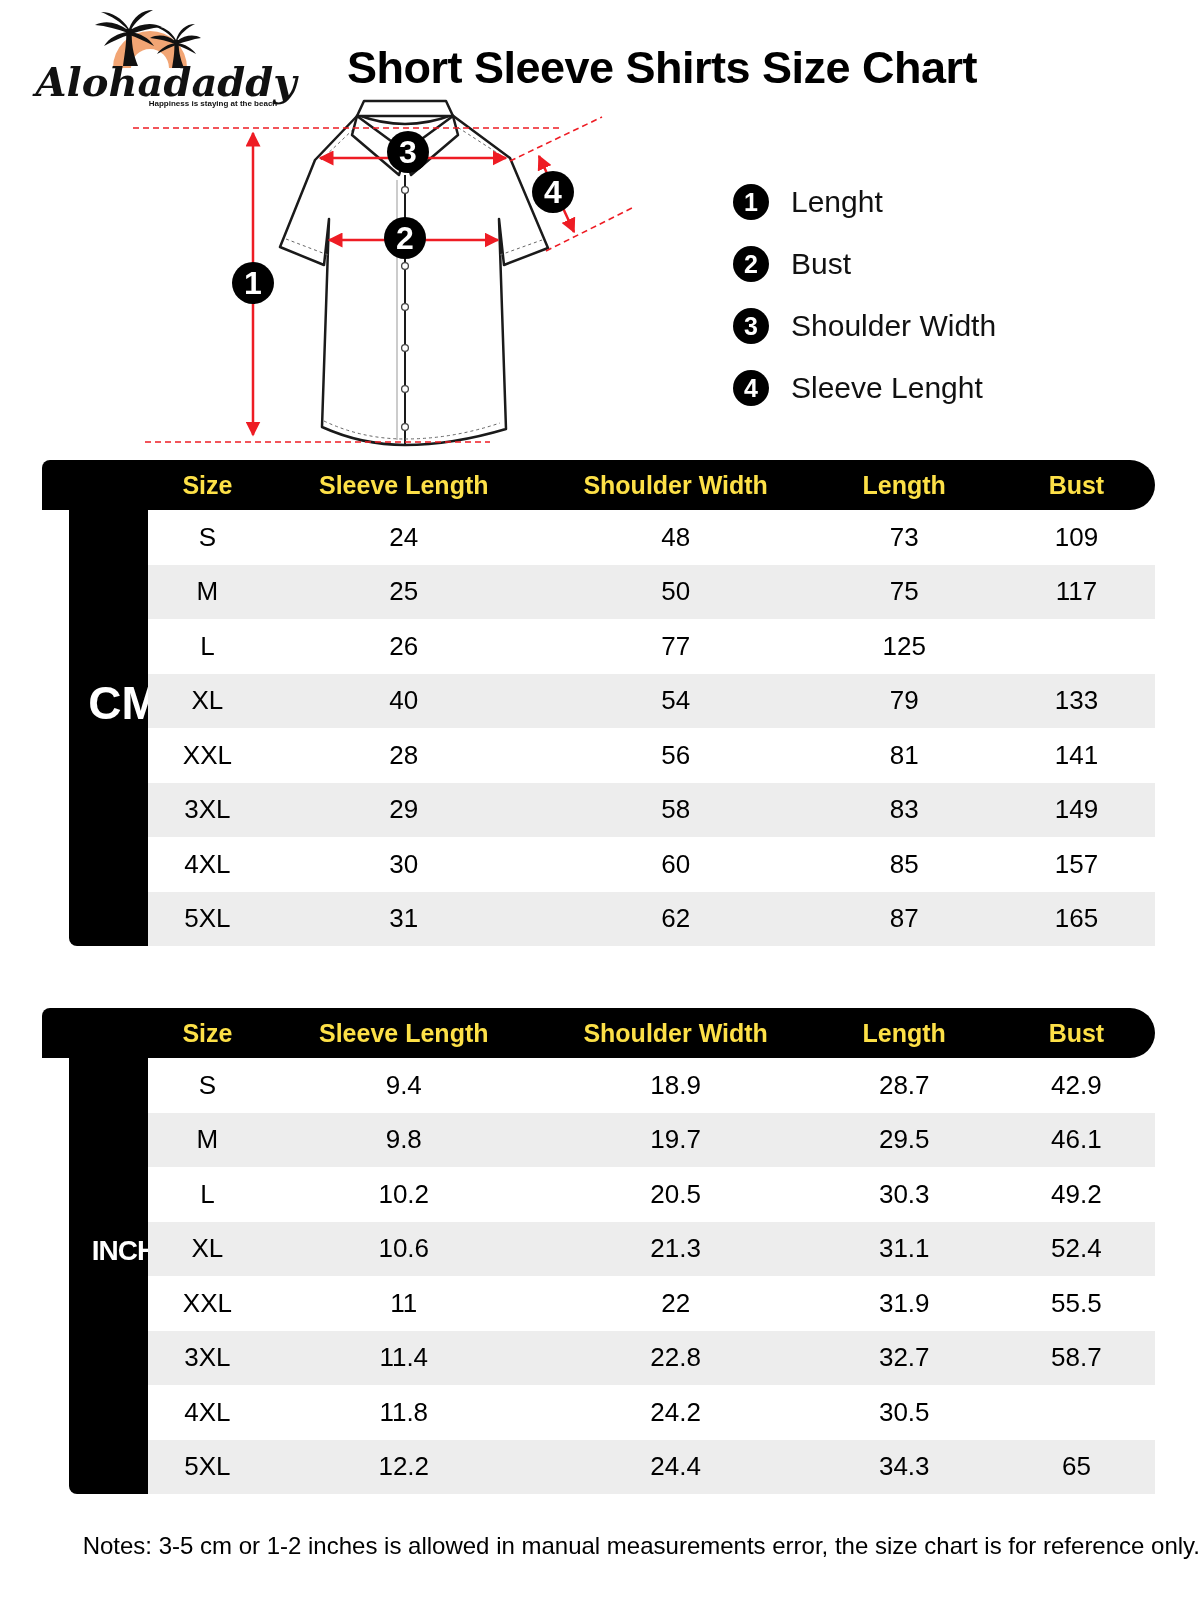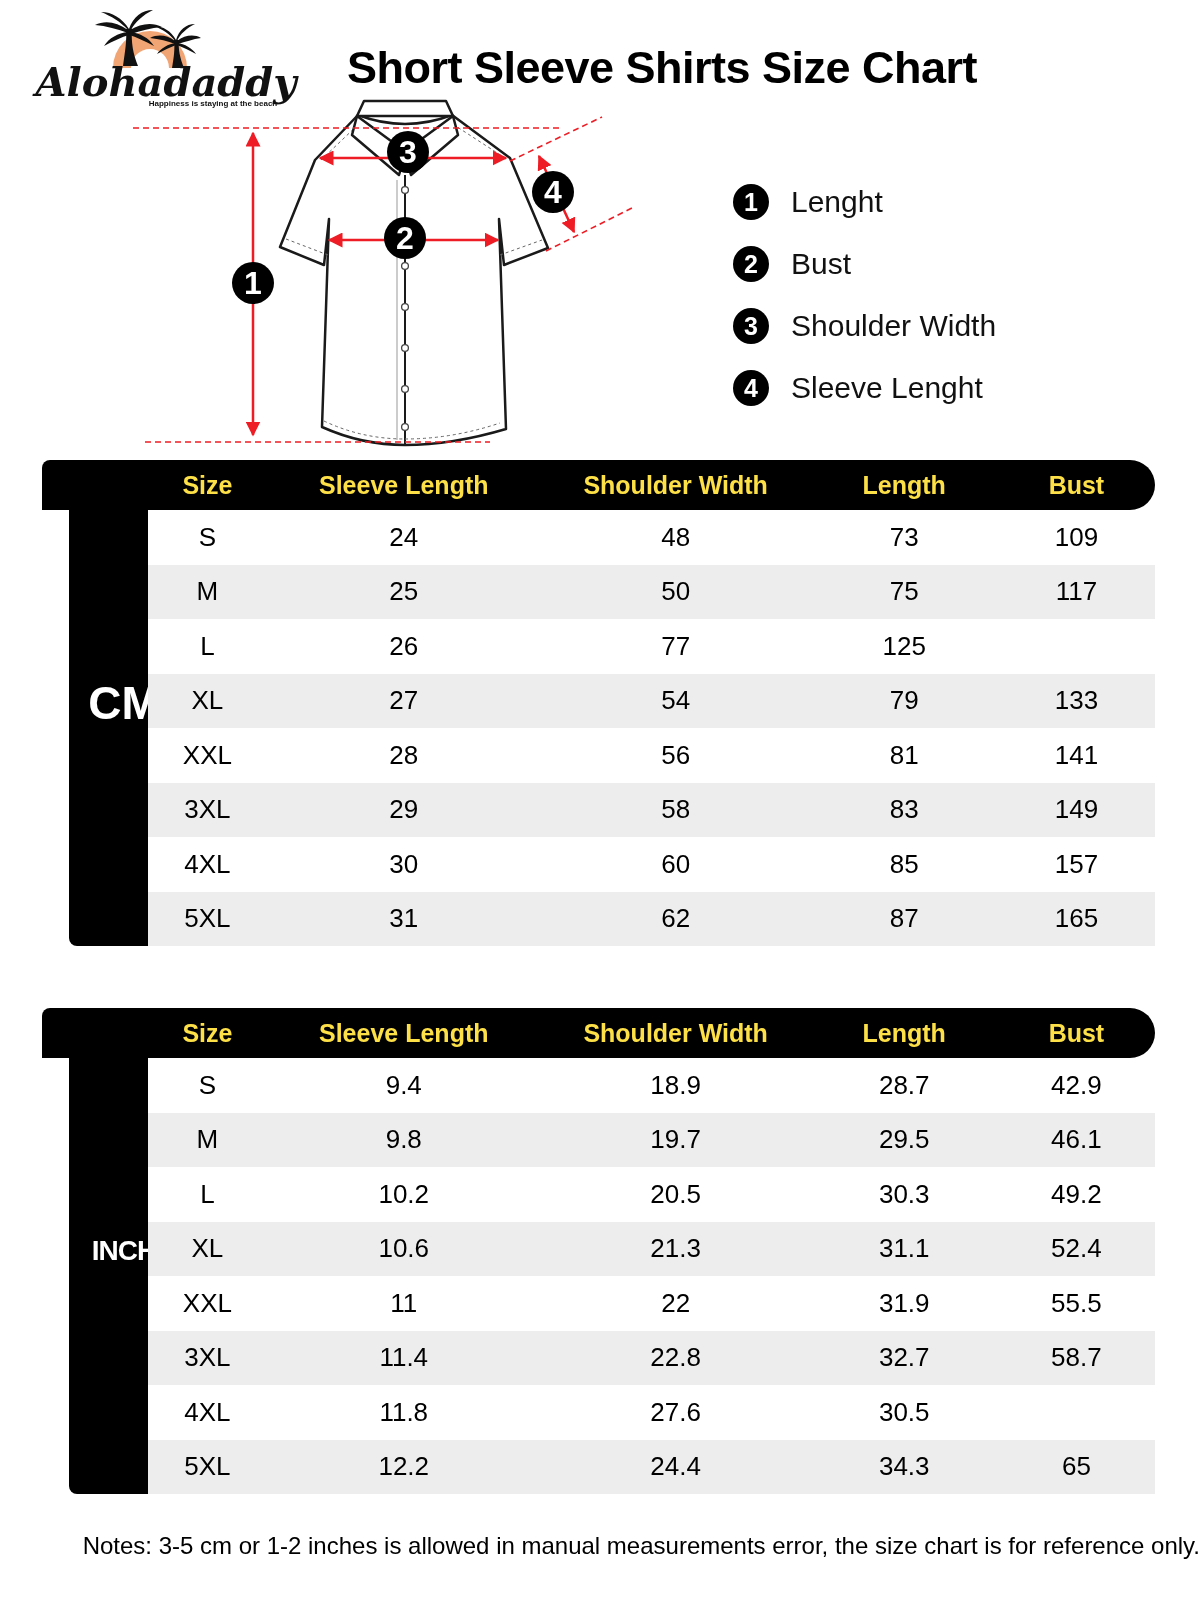--- a/index.html
+++ b/index.html
@@ -183,21 +183,21 @@
         <div class="cell">117</div>
       </div>
       <div class="table-row">
         <div class="cell">L</div>
         <div class="cell">26</div>
         <div class="cell">77</div>
         <div class="cell">125</div>
       </div>
       <div class="table-row">
         <div class="cell">XL</div>
-        <div class="cell">27</div>
+        <div class="cell">40</div>
         <div class="cell">54</div>
         <div class="cell">79</div>
         <div class="cell">133</div>
       </div>
       <div class="table-row">
         <div class="cell">XXL</div>
         <div class="cell">28</div>
         <div class="cell">56</div>
         <div class="cell">81</div>
         <div class="cell">141</div>
@@ -276,21 +276,21 @@
       <div class="table-row">
         <div class="cell">3XL</div>
         <div class="cell">11.4</div>
         <div class="cell">22.8</div>
         <div class="cell">32.7</div>
         <div class="cell">58.7</div>
       </div>
       <div class="table-row">
         <div class="cell">4XL</div>
         <div class="cell">11.8</div>
-        <div class="cell">27.6</div>
+        <div class="cell">24.2</div>
         <div class="cell">30.5</div>
       </div>
       <div class="table-row">
         <div class="cell">5XL</div>
         <div class="cell">12.2</div>
         <div class="cell">24.4</div>
         <div class="cell">34.3</div>
         <div class="cell">65</div>
       </div>
     </div>

